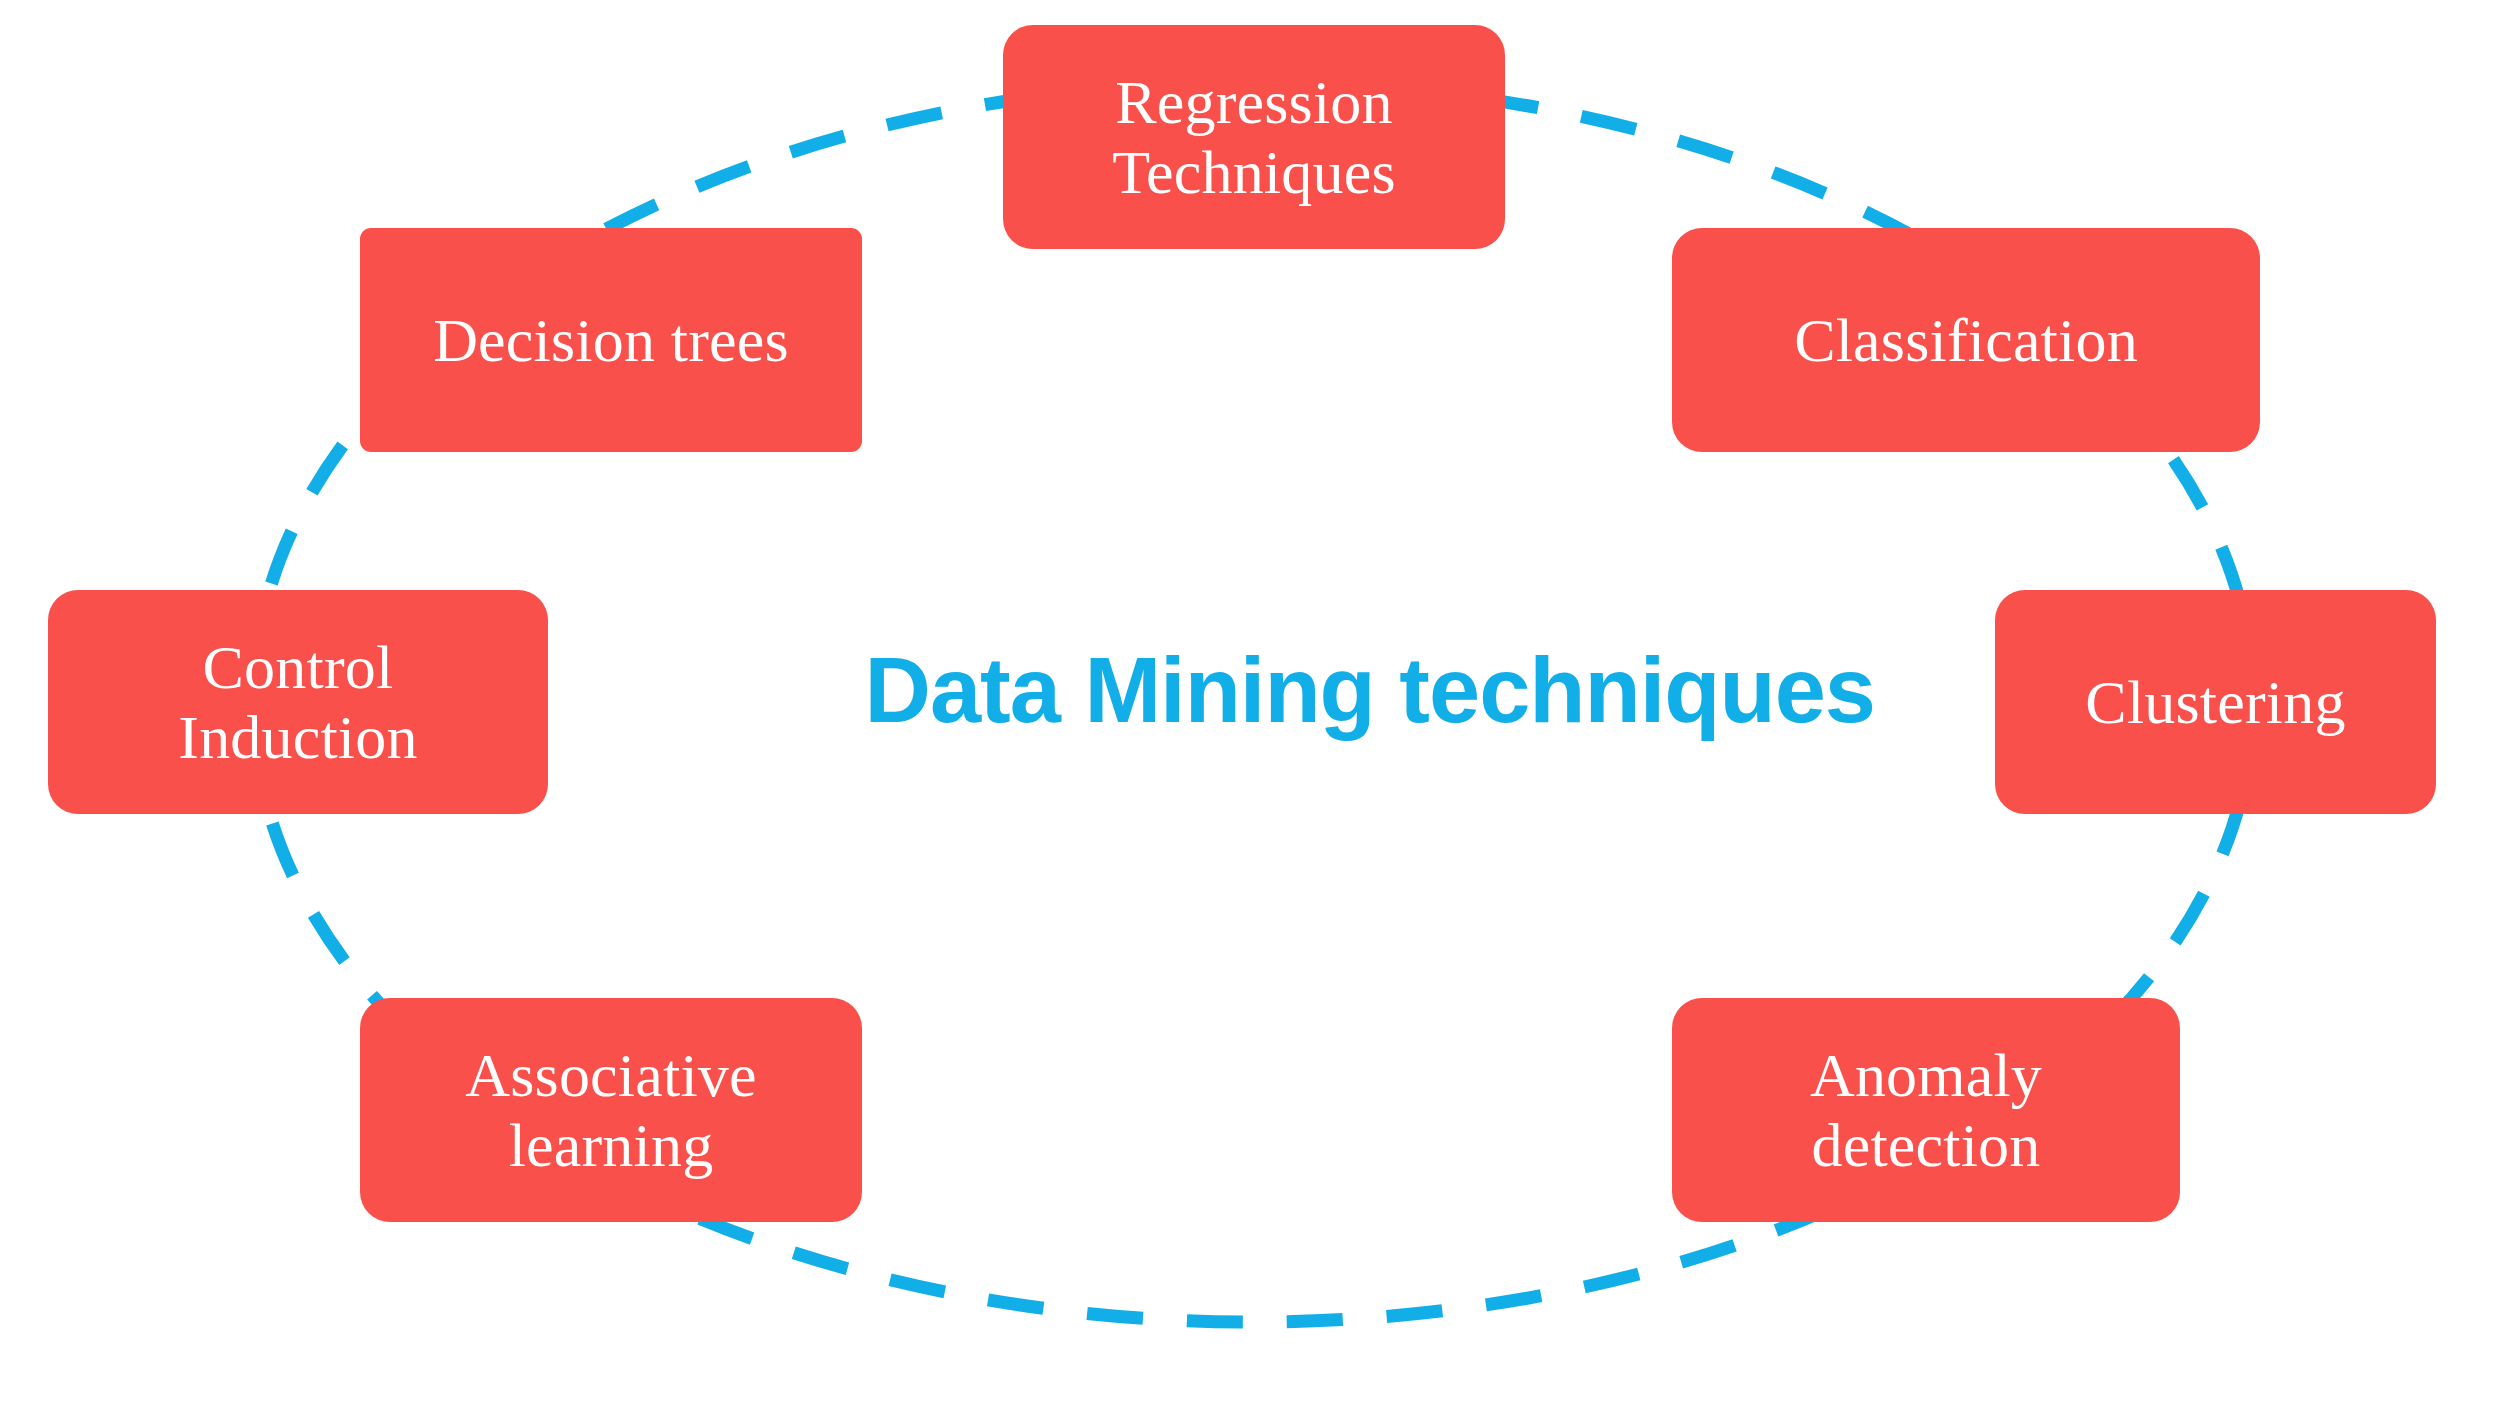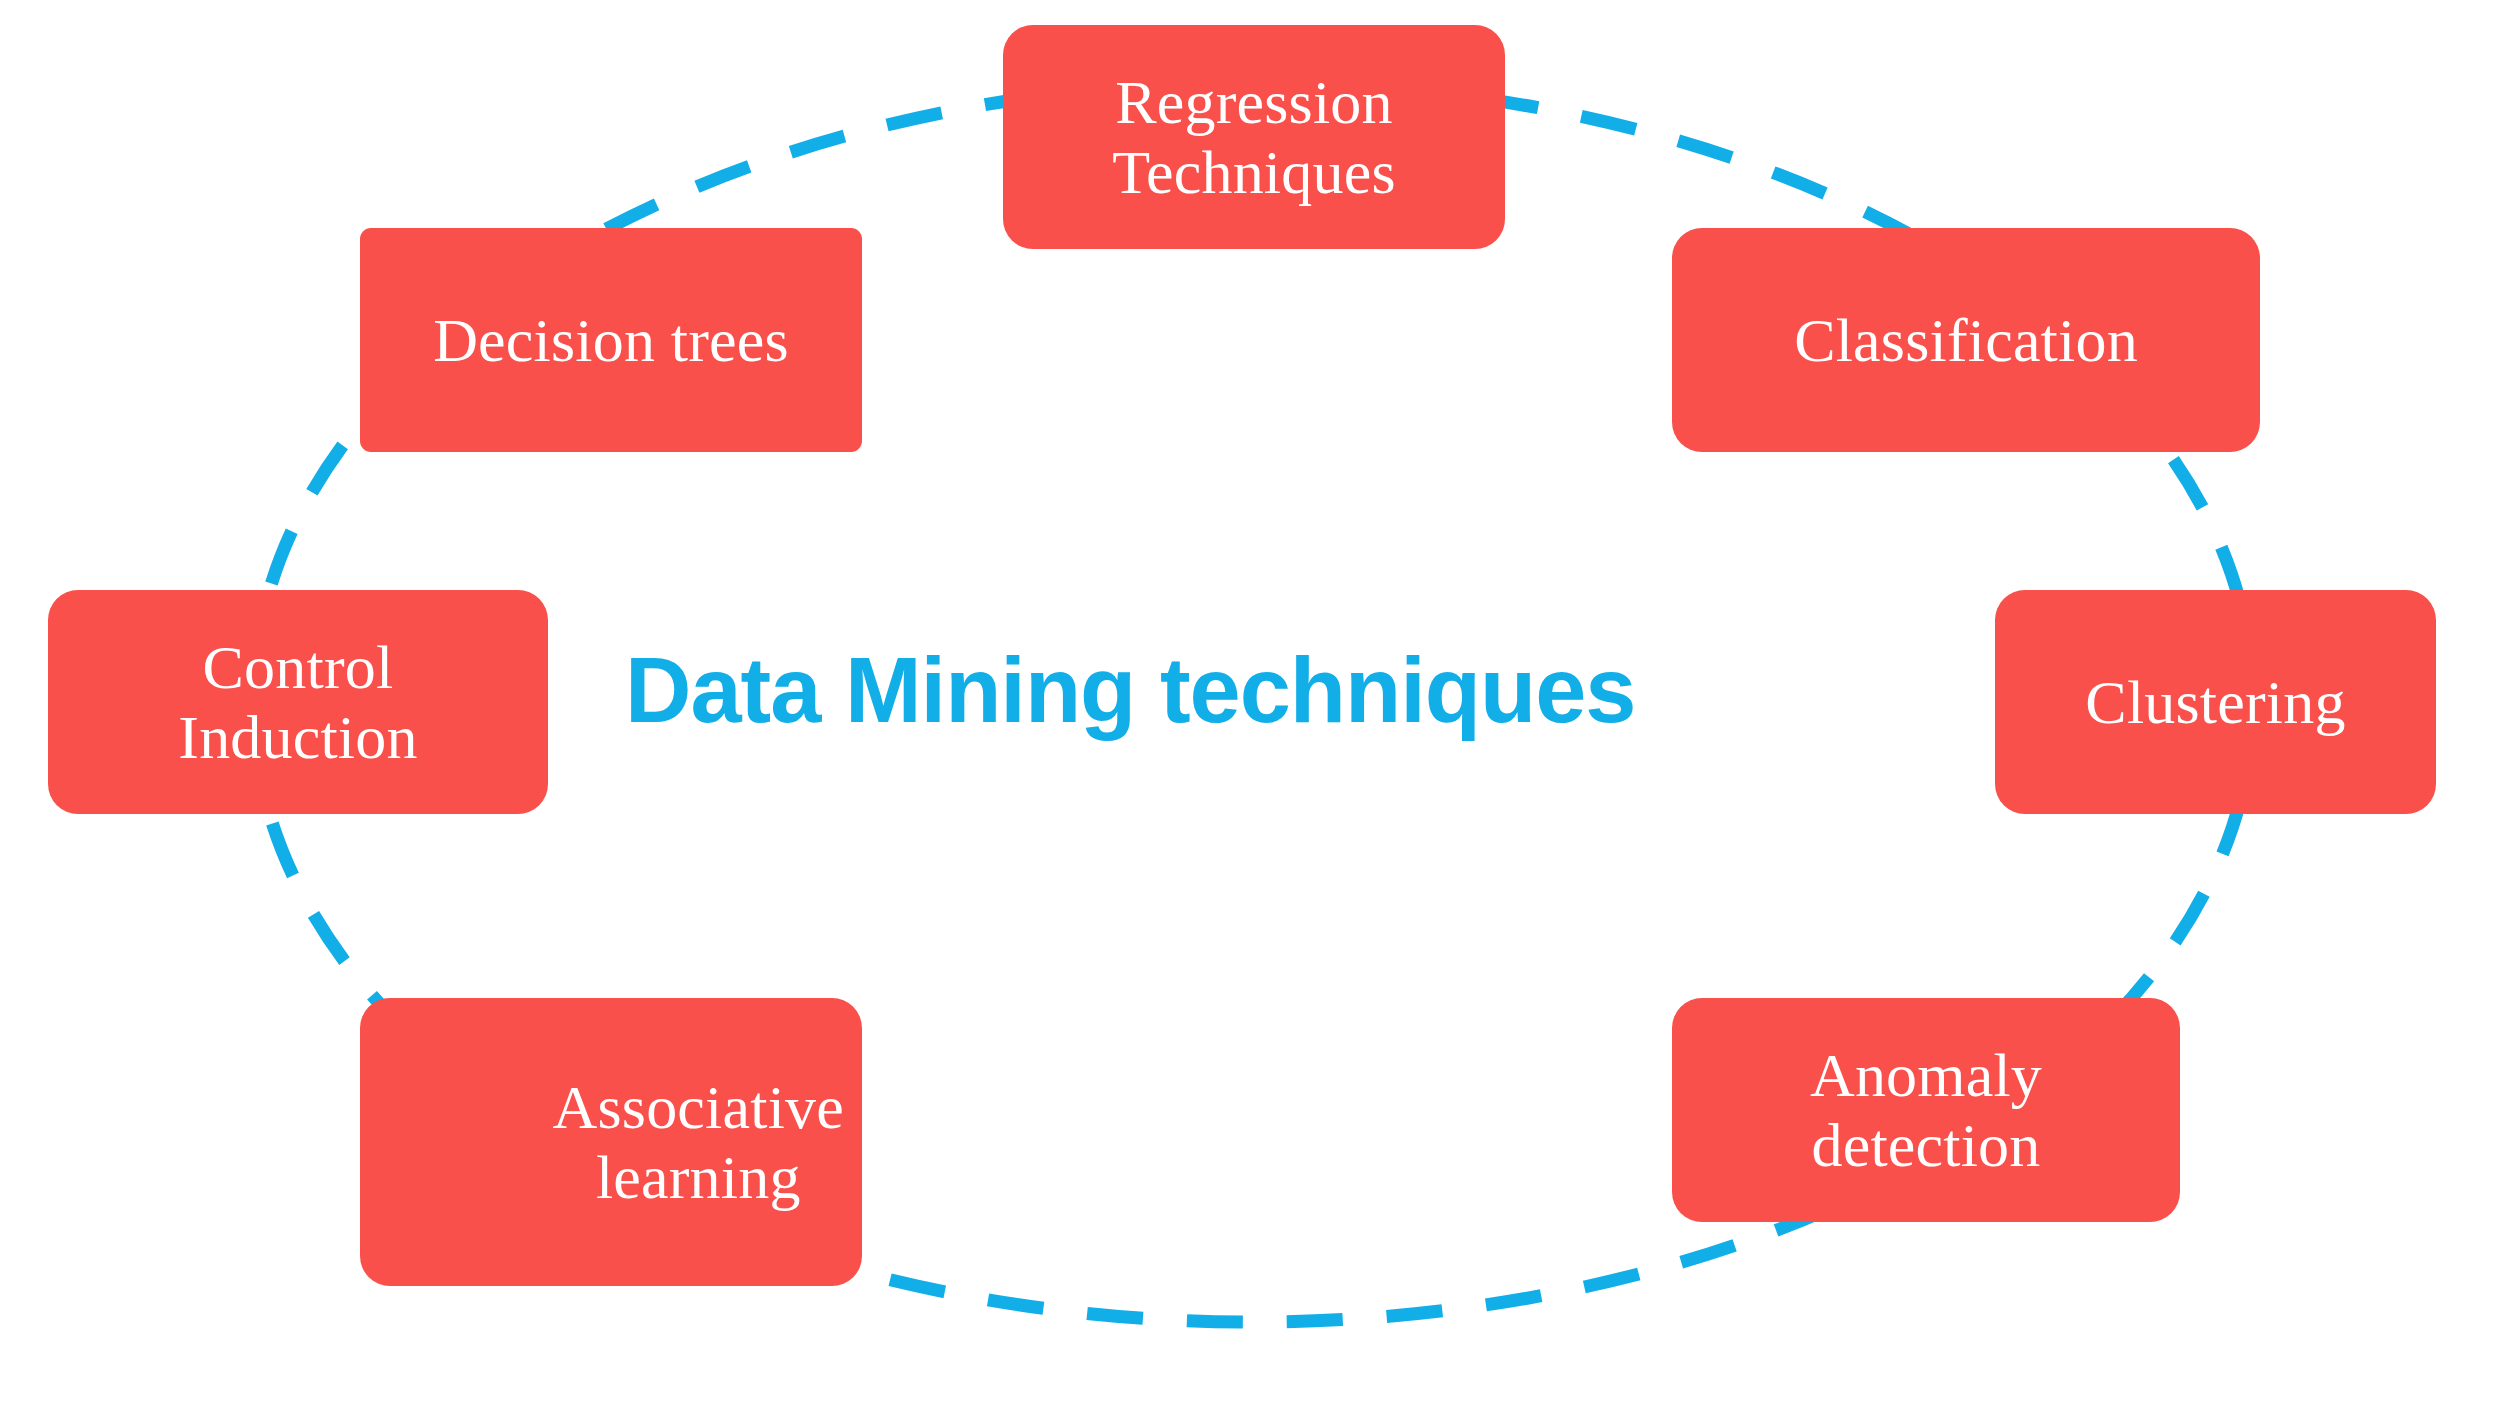--- a/index.html
+++ b/index.html
@@ -53,31 +53,31 @@
     letter-spacing: 0.2px;
     white-space: pre-line;
   }
 
   
   #node-regression   { left: 1003px; top: 25px;   width: 502px; height: 224px; }
   #node-classification { left: 1672px; top: 228px; width: 588px; height: 224px; }
   #node-clustering   { left: 1995px; top: 590px;  width: 441px; height: 224px; }
   #node-anomaly      { left: 1672px; top: 998px;  width: 508px; height: 224px; }
   #node-neural       { left: 1003px; top: 1155px; width: 502px; height: 224px; }
-  #node-associative  { left: 360px;  top: 998px;  width: 502px; height: 288px; justify-content: flex-end; }
+  #node-associative  { left: 360px;  top: 998px;  width: 502px; height: 224px; }
   #node-control      { left: 48px;   top: 590px;  width: 500px; height: 224px; }
   #node-decision     { left: 360px;  top: 228px;  width: 502px; height: 224px; border-radius: 11px; }
 
   #center-title {
     position: absolute;
     z-index: 3;
     left: 625px;
     top: 640px;
     width: 1250px;
-    text-align: left;
+    text-align: right;
     color: #12AEE8;
     font-family: "Liberation Sans", sans-serif;
     font-weight: bold;
     font-size: 92px;
     line-height: 1.1;
     letter-spacing: -1px;
     white-space: nowrap;
   }
 </style>
 </head>

